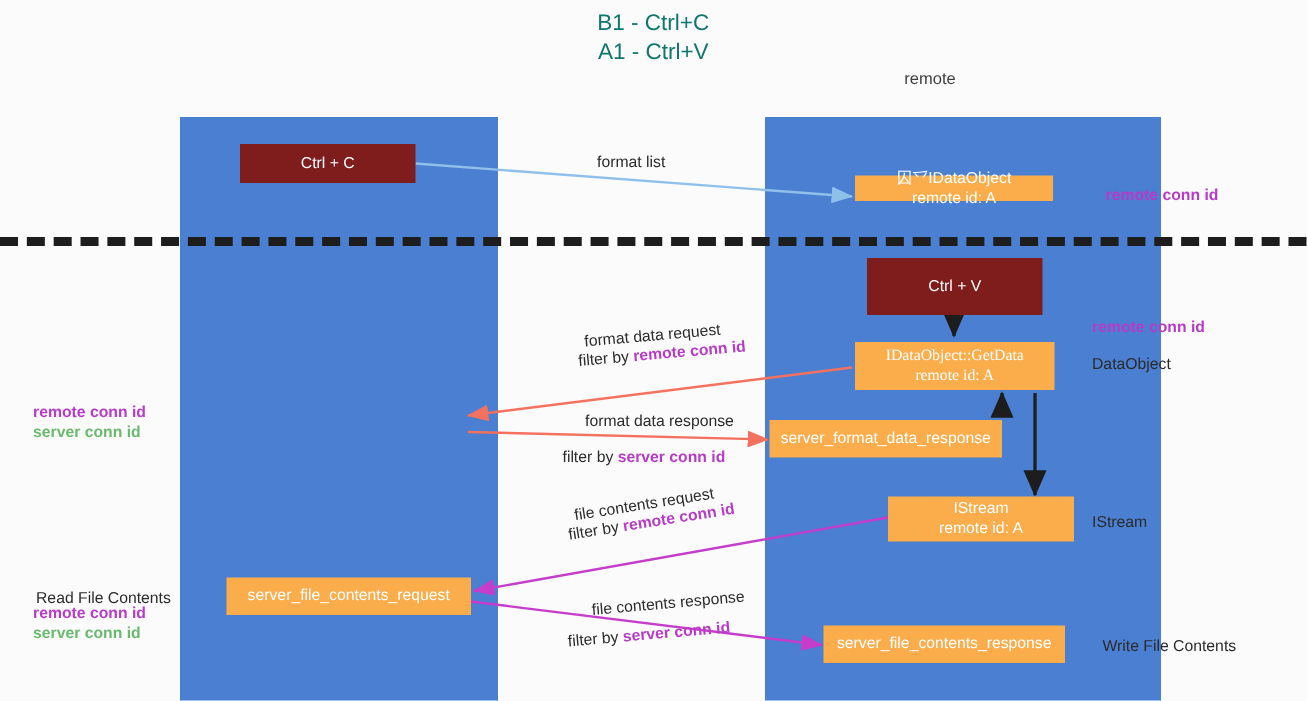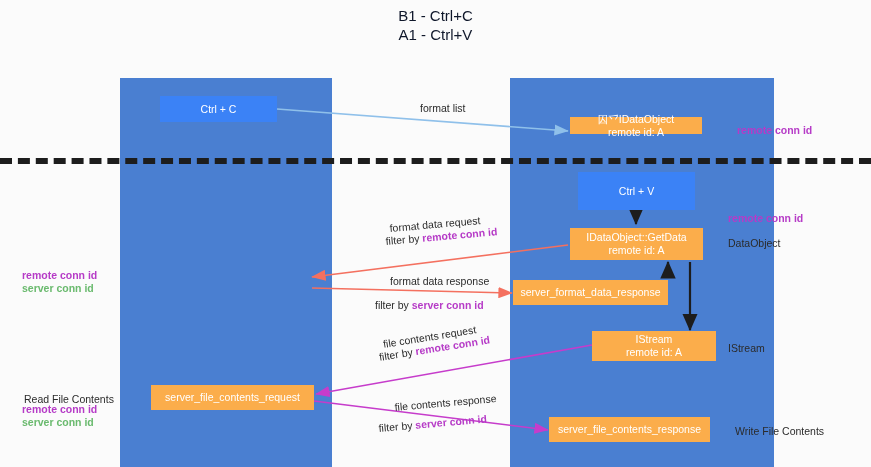--- a/index.html
+++ b/index.html
@@ -13,37 +13,37 @@
   #stage{position:absolute;left:0;top:0;width:871px;height:467px;}
 
   
   .lane{position:absolute;background:#4a7fd1;}
   .lane.b1{left:120px;top:78px;width:212px;height:389px;}
   .lane.a1{left:510px;top:78px;width:264px;height:389px;}
 
   
   .title{
     position:absolute;left:0;top:6px;width:871px;
-    text-align:center;color:#0f172a;font-size:15px;line-height:19px;
+    text-align:center;color:#0f766e;font-size:15px;line-height:19px;
   }
   .lane-head{
     position:absolute;text-align:center;color:#3f3f3f;
     font-size:11px;line-height:13px;
   }
   .lane-head.b1{left:160px;top:47px;width:130px;}
   .lane-head.a1{left:555px;top:47px;width:130px;}
 
   
   .box{
     position:absolute;box-sizing:border-box;
     display:flex;flex-direction:column;align-items:center;justify-content:center;
     color:#ffffff;font-size:10.5px;line-height:13px;text-align:center;
     padding:2px 4px;
   }
-  .box.green{background:#3b82f6;}
+  .box.green{background:#7f1d1d;}
   .box.orange{background:#fbad4b;}
   .box span{display:block;white-space:nowrap;}
 
   
   .note{
     position:absolute;font-size:10.5px;line-height:14px;color:#2b2b2b;
     white-space:nowrap;
   }
   .purple{color:#b63bc7;font-weight:bold;}
   .green-txt{color:#6aba6e;font-weight:bold;}
@@ -96,38 +96,39 @@
 
     <line x1="314" y1="401" x2="548" y2="430" stroke="#c63ccb" stroke-width="1.6" marker-end="url(#ar-mag)"></line>
   </svg>
 
   <div class="title">
     <div>B1 - Ctrl+C</div>
     <div>A1 - Ctrl+V</div>
   </div>
 
   <div class="lane-head a1">
+    <div>remote</div>
   </div>
 
   <div class="divider"></div>
 
   <div class="box green" style="left:160px;top:96px;width:117px;height:26px;">
     <span>Ctrl + C</span>
   </div>
 
   <div class="box orange" style="left:570px;top:117px;width:132px;height:17px;">
     <span>囚乊IDataObject</span>
     <span>remote id: A</span>
   </div>
 
   <div class="box green" style="left:578px;top:172px;width:117px;height:38px;">
     <span>Ctrl + V</span>
   </div>
 
-  <div class="box orange" style="left:570px;top:228px;width:133px;height:32px;">
+  <div class="box orange" style="left:570px;top:228px;width:133px;height:32px;font-family:Liberation Serif, serif;">
     <span>IDataObject::GetData</span>
     <span>remote id: A</span>
   </div>
 
 
   <div class="box orange" style="left:513px;top:280px;width:155px;height:25px;">
     <span>server_format_data_response</span>
   </div>
 
   <div class="box orange" style="left:592px;top:331px;width:124px;height:30px;">
@@ -136,21 +137,21 @@
   </div>
 
   <div class="box orange" style="left:549px;top:417px;width:161px;height:25px;">
     <span>server_file_contents_response</span>
   </div>
 
   <div class="box orange" style="left:151px;top:385px;width:163px;height:25px;">
     <span>server_file_contents_request</span>
   </div>
 
-  <div class="note" style="left:420px;top:101px;">format list</div>
+  <div class="note" style="left:398px;top:101px;">format list</div>
 
   <div class="note rot" style="left:389px;top:221px;transform:rotate(-5deg);">format data request</div>
   <div class="note rot" style="left:385px;top:234px;transform:rotate(-5deg);">
     <span>filter by </span><span class="purple">remote conn id</span>
   </div>
 
   <div class="note" style="left:390px;top:274px;">format data response</div>
   <div class="note" style="left:375px;top:298px;">
     <span>filter by </span><span class="purple">server conn id</span>
   </div>

